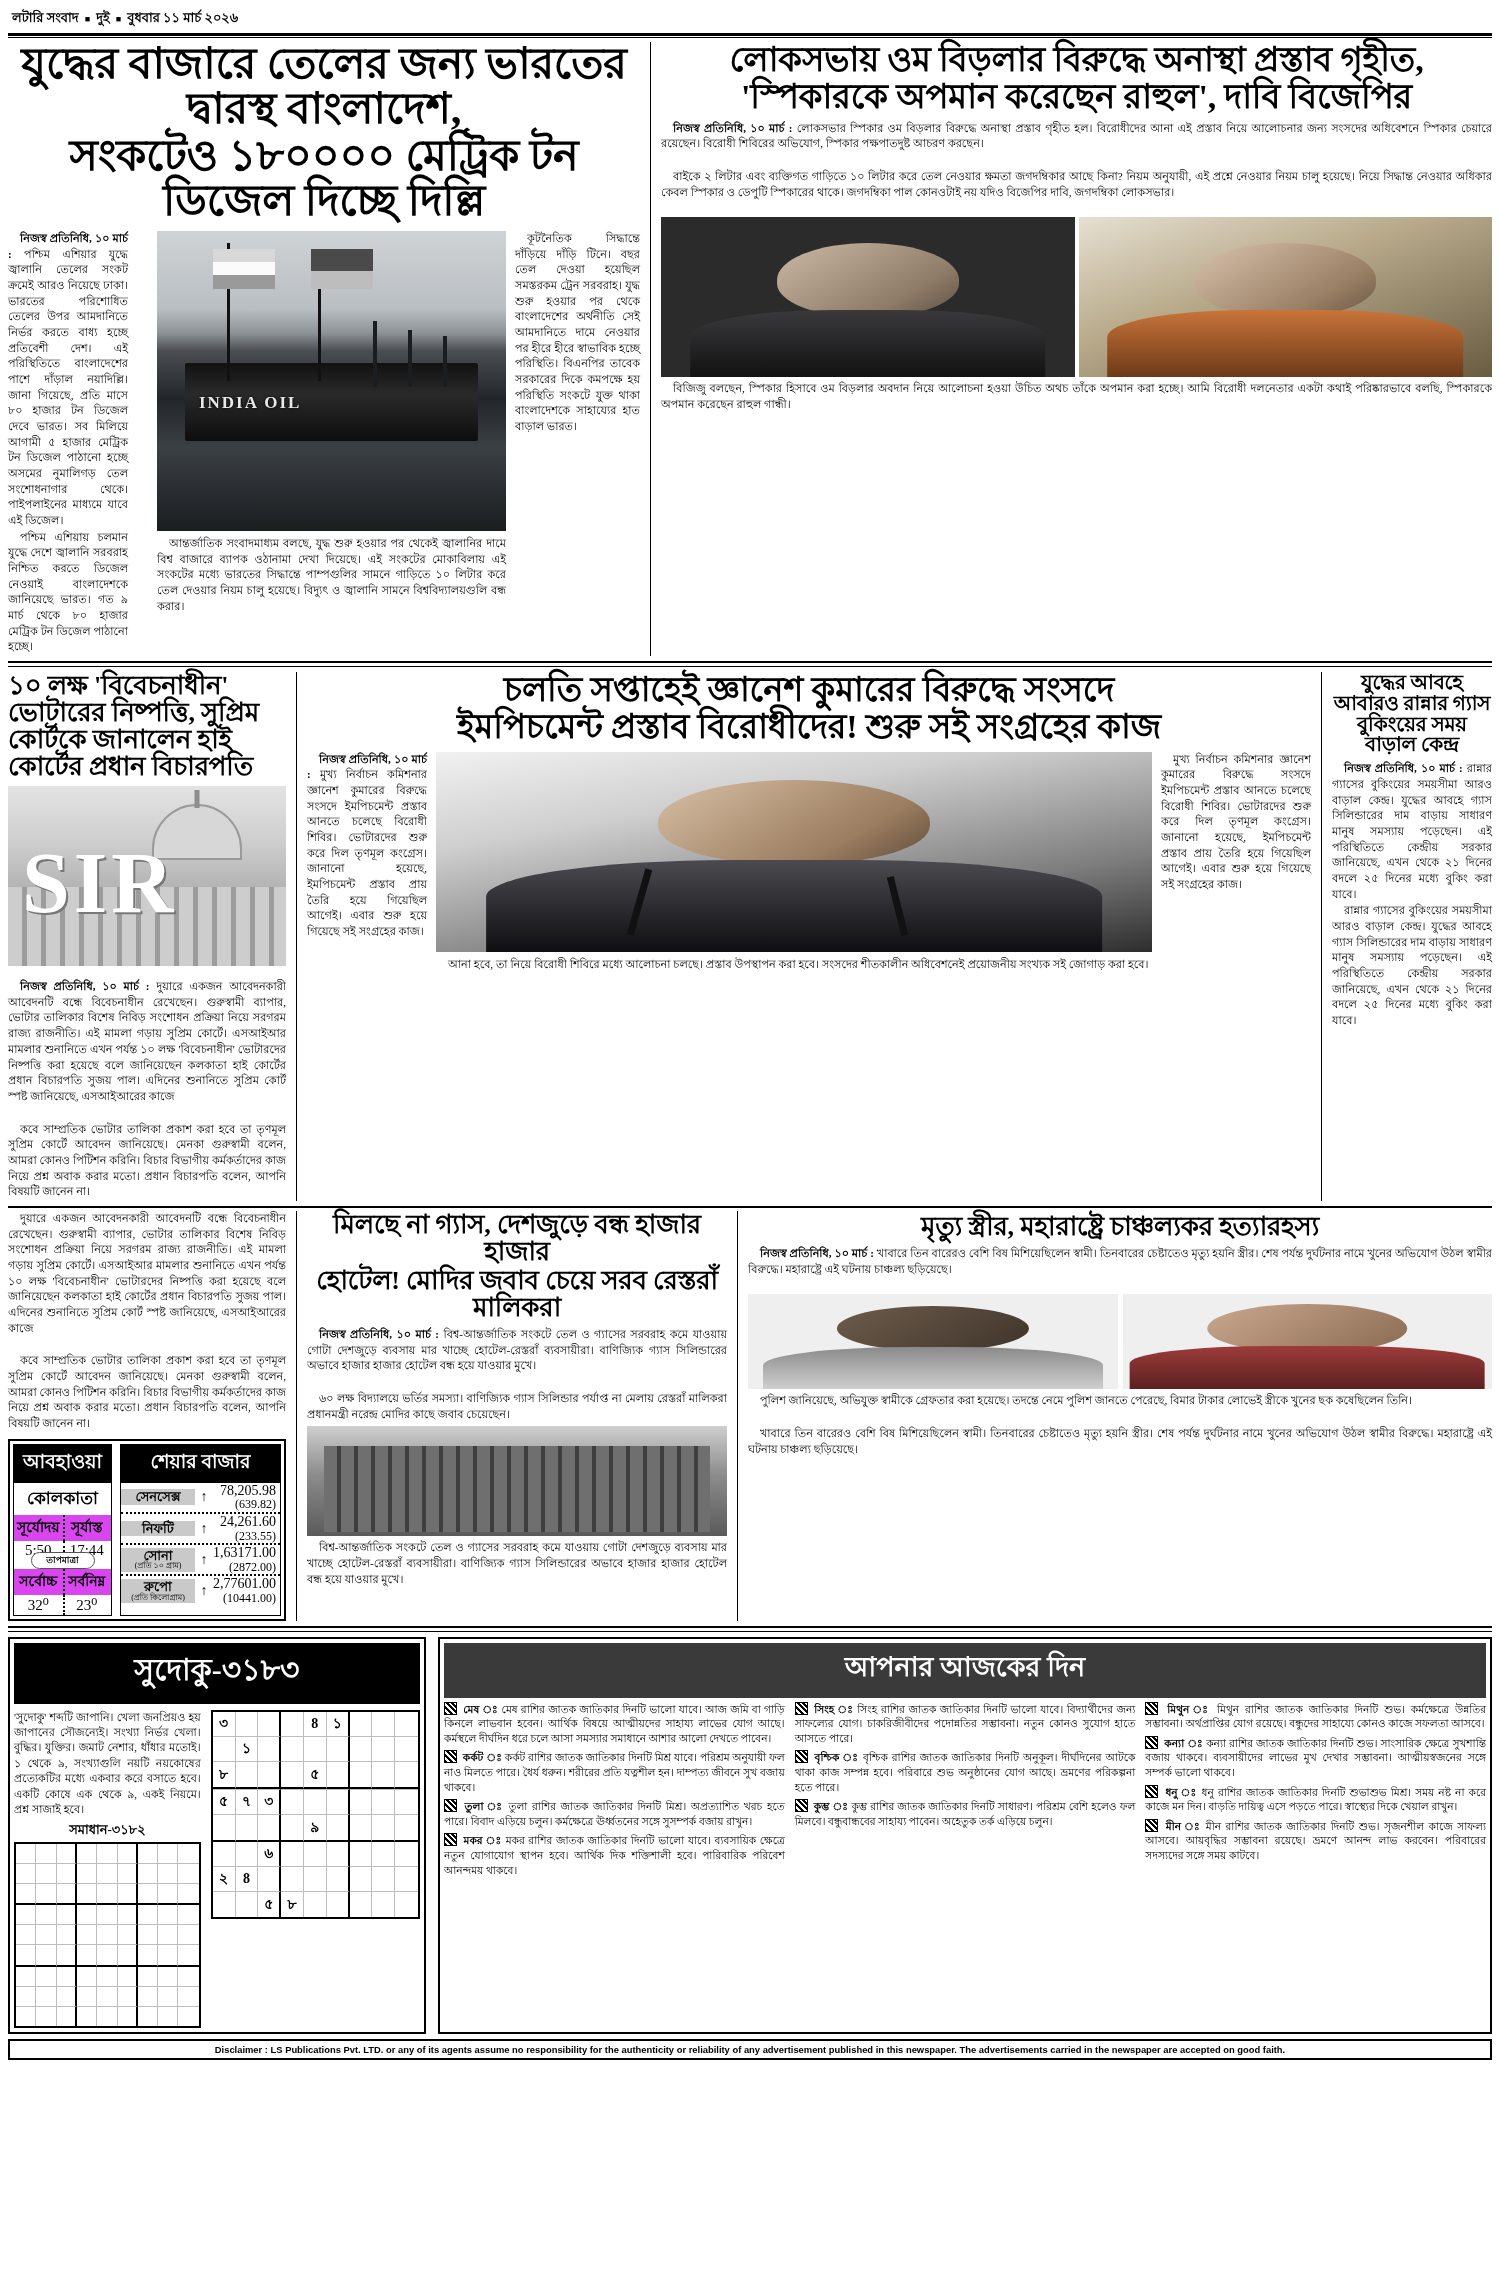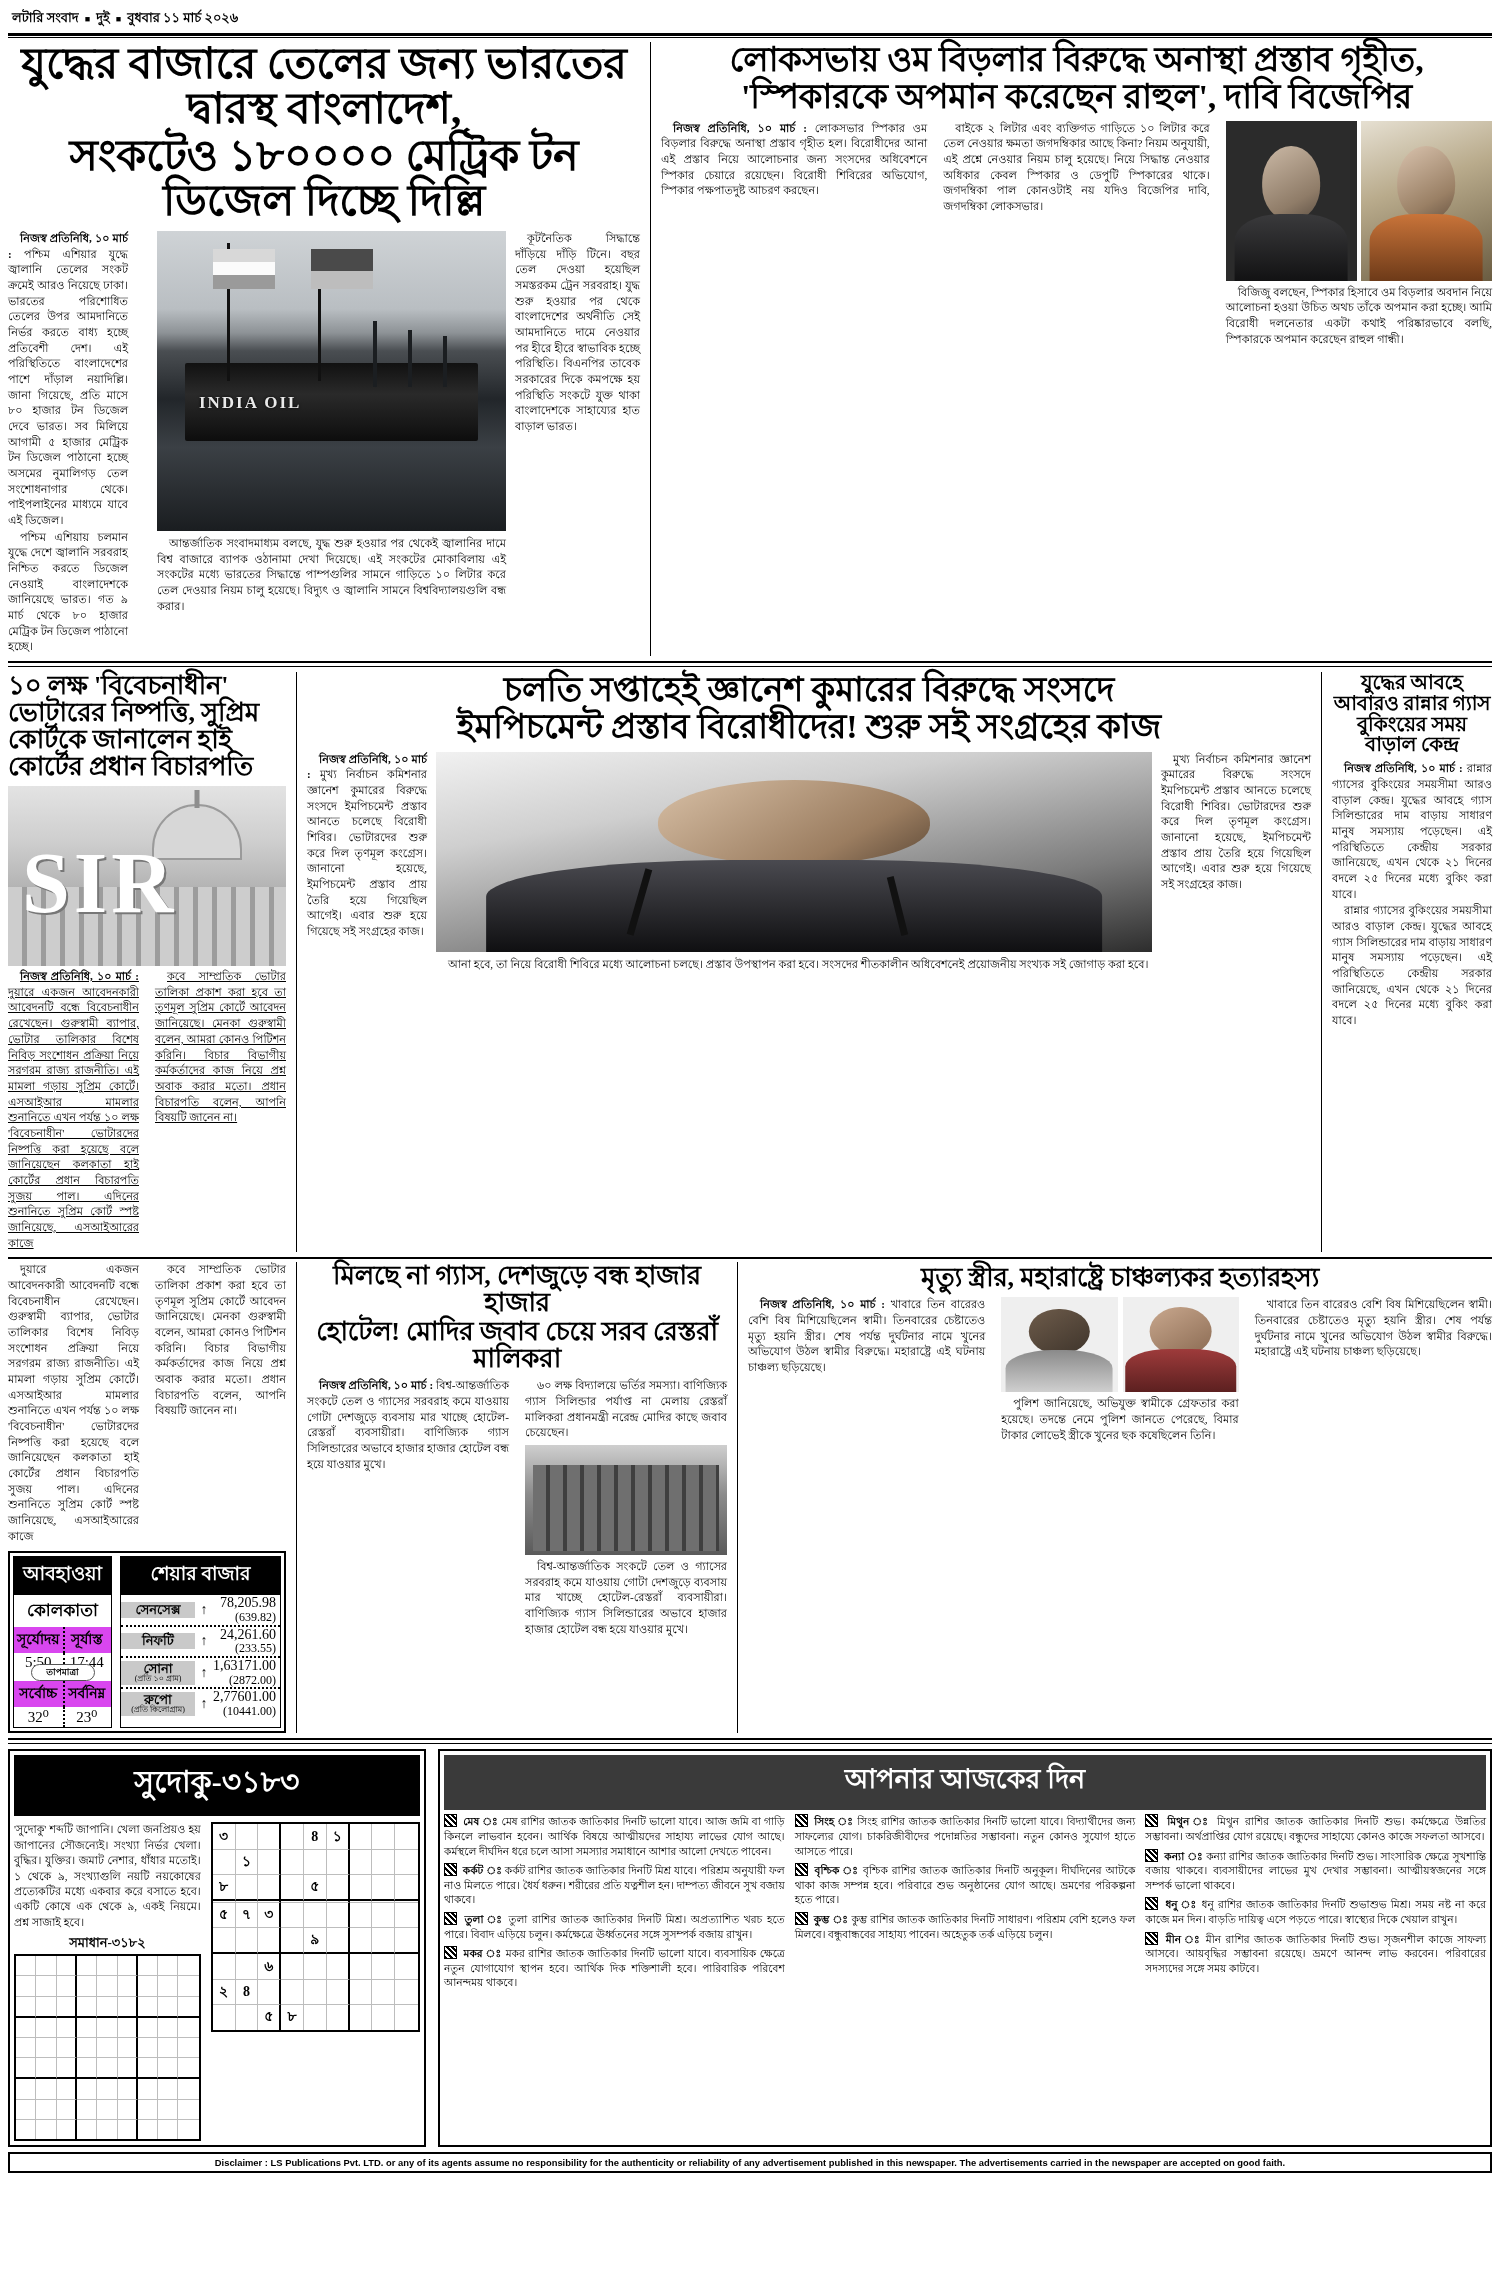--- a/index.html
+++ b/index.html
@@ -27,21 +27,21 @@
   .hl-lg { font-size: 34px; }
   .hl-md { font-size: 26px; }
   .hl-sm { font-size: 20px; }
   .hl-left { text-align: left; }
 
   
   .body-col { font-size: 11.2px; line-height: 1.40; text-align: justify; text-justify: inter-word; hyphens: auto; }
   .body-col p { margin: 0 0 1px 0; text-indent: 12px; }
   .byline { font-weight: bold; }
 
-  .cols { display: flex; gap: 16px; }
+  .cols { display: flex; gap: 16px; flex-direction: column; }
   .cols > div { flex: 1; }
 
   .vline { border-left: 1px solid #000; }
 
   
   .photo { background: #2b2b2b; position: relative; overflow: hidden; }
   .ph-ship {
     background:
       linear-gradient(180deg, #cfd3d6 0%, #b9bec2 26%, #8d9296 34%, #4a4e52 40%, #22262a 56%, #3b4045 72%, #1a1d20 100%);
   }
@@ -207,21 +207,21 @@
 
   <div style="display:flex; gap:10px;">
 
     <div style="width:278px;">
       <div class="hl hl-md hl-left">১০ লক্ষ 'বিবেচনাধীন' ভোটারের নিষ্পত্তি, সুপ্রিম কোর্টকে জানালেন হাই কোর্টের প্রধান বিচারপতি</div>
       <div class="photo ph-court" style="height:180px;margin-top:6px;">
         <div class="dome"></div>
         <div class="pillars"></div>
         <div class="sir-text">SIR</div>
       </div>
-      <div class="cols" style="margin-top:3px;text-decoration:underline;">
+      <div class="cols" style="margin-top:13px;">
         <div class="body-col">
           <p><span class="byline">নিজস্ব প্রতিনিধি, ১০ মার্চ :</span>
              <span>দুয়ারে একজন আবেদনকারী আবেদনটি বন্ধে বিবেচনাধীন রেখেছেন। গুরুস্বামী ব্যাপার, ভোটার তালিকার বিশেষ নিবিড় সংশোধন প্রক্রিয়া নিয়ে সরগরম রাজ্য রাজনীতি। এই মামলা গড়ায় সুপ্রিম কোর্টে। এসআইআর মামলার শুনানিতে এখন পর্যন্ত ১০ লক্ষ 'বিবেচনাধীন' ভোটারদের নিষ্পত্তি করা হয়েছে বলে জানিয়েছেন কলকাতা হাই কোর্টের প্রধান বিচারপতি সুজয় পাল। এদিনের শুনানিতে সুপ্রিম কোর্ট স্পষ্ট জানিয়েছে, এসআইআরের কাজে</span></p>
         </div>
         <div class="body-col">
           <p>কবে সাম্প্রতিক ভোটার তালিকা প্রকাশ করা হবে তা তৃণমূল সুপ্রিম কোর্টে আবেদন জানিয়েছে। মেনকা গুরুস্বামী বলেন, আমরা কোনও পিটিশন করিনি। বিচার বিভাগীয় কর্মকর্তাদের কাজ নিয়ে প্রশ্ন অবাক করার মতো। প্রধান বিচারপতি বলেন, আপনি বিষয়টি জানেন না।</p>
         </div>
       </div>
     </div>
 

